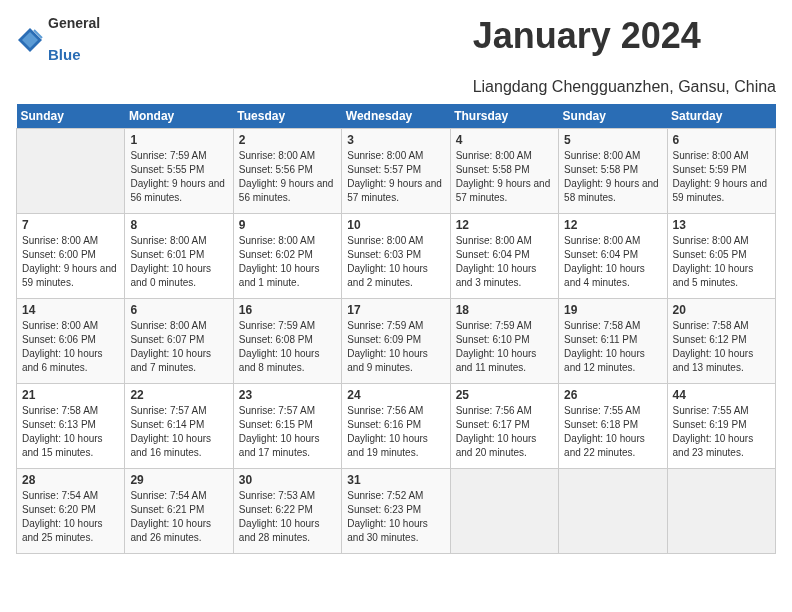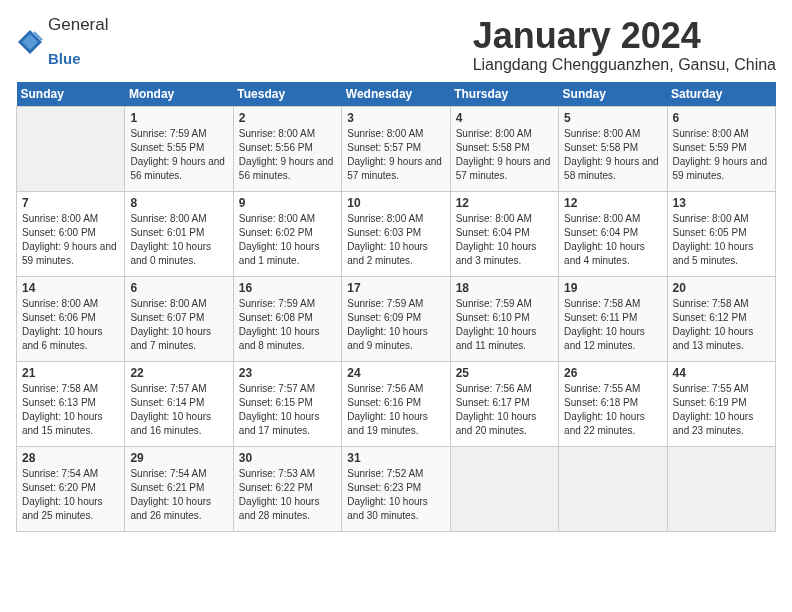--- a/index.html
+++ b/index.html
@@ -20,22 +20,22 @@
       display: flex;
       align-items: center;
       gap: 4px;
     }
     .logo-text {
       display: flex;
       flex-direction: column;
       line-height: 1.1;
     }
     .logo-general {
-      font-size: 17px;
-      font-weight: normal;
+      font-size: 14px;
+      font-weight: bold;
       color: #333;
     }
     .logo-blue {
       font-size: 15px;
       font-weight: bold;
       color: #2a6db5;
       margin-top: 16px;
     }
     .logo-icon {
       width: 28px;
@@ -46,20 +46,21 @@
     .month-title {
       font-size: 36px;
       font-weight: bold;
       color: #333;
       line-height: 1.1;
     }
     .location-title {
       font-size: 16px;
       color: #333;
       font-weight: normal;
+      margin-top: 22px;
     }
     table {
       width: 100%;
       border-collapse: collapse;
       font-size: 11px;
       border-radius: 18px;
     }
     thead tr th {
       background-color: #2a6db5;
       color: #fff;

